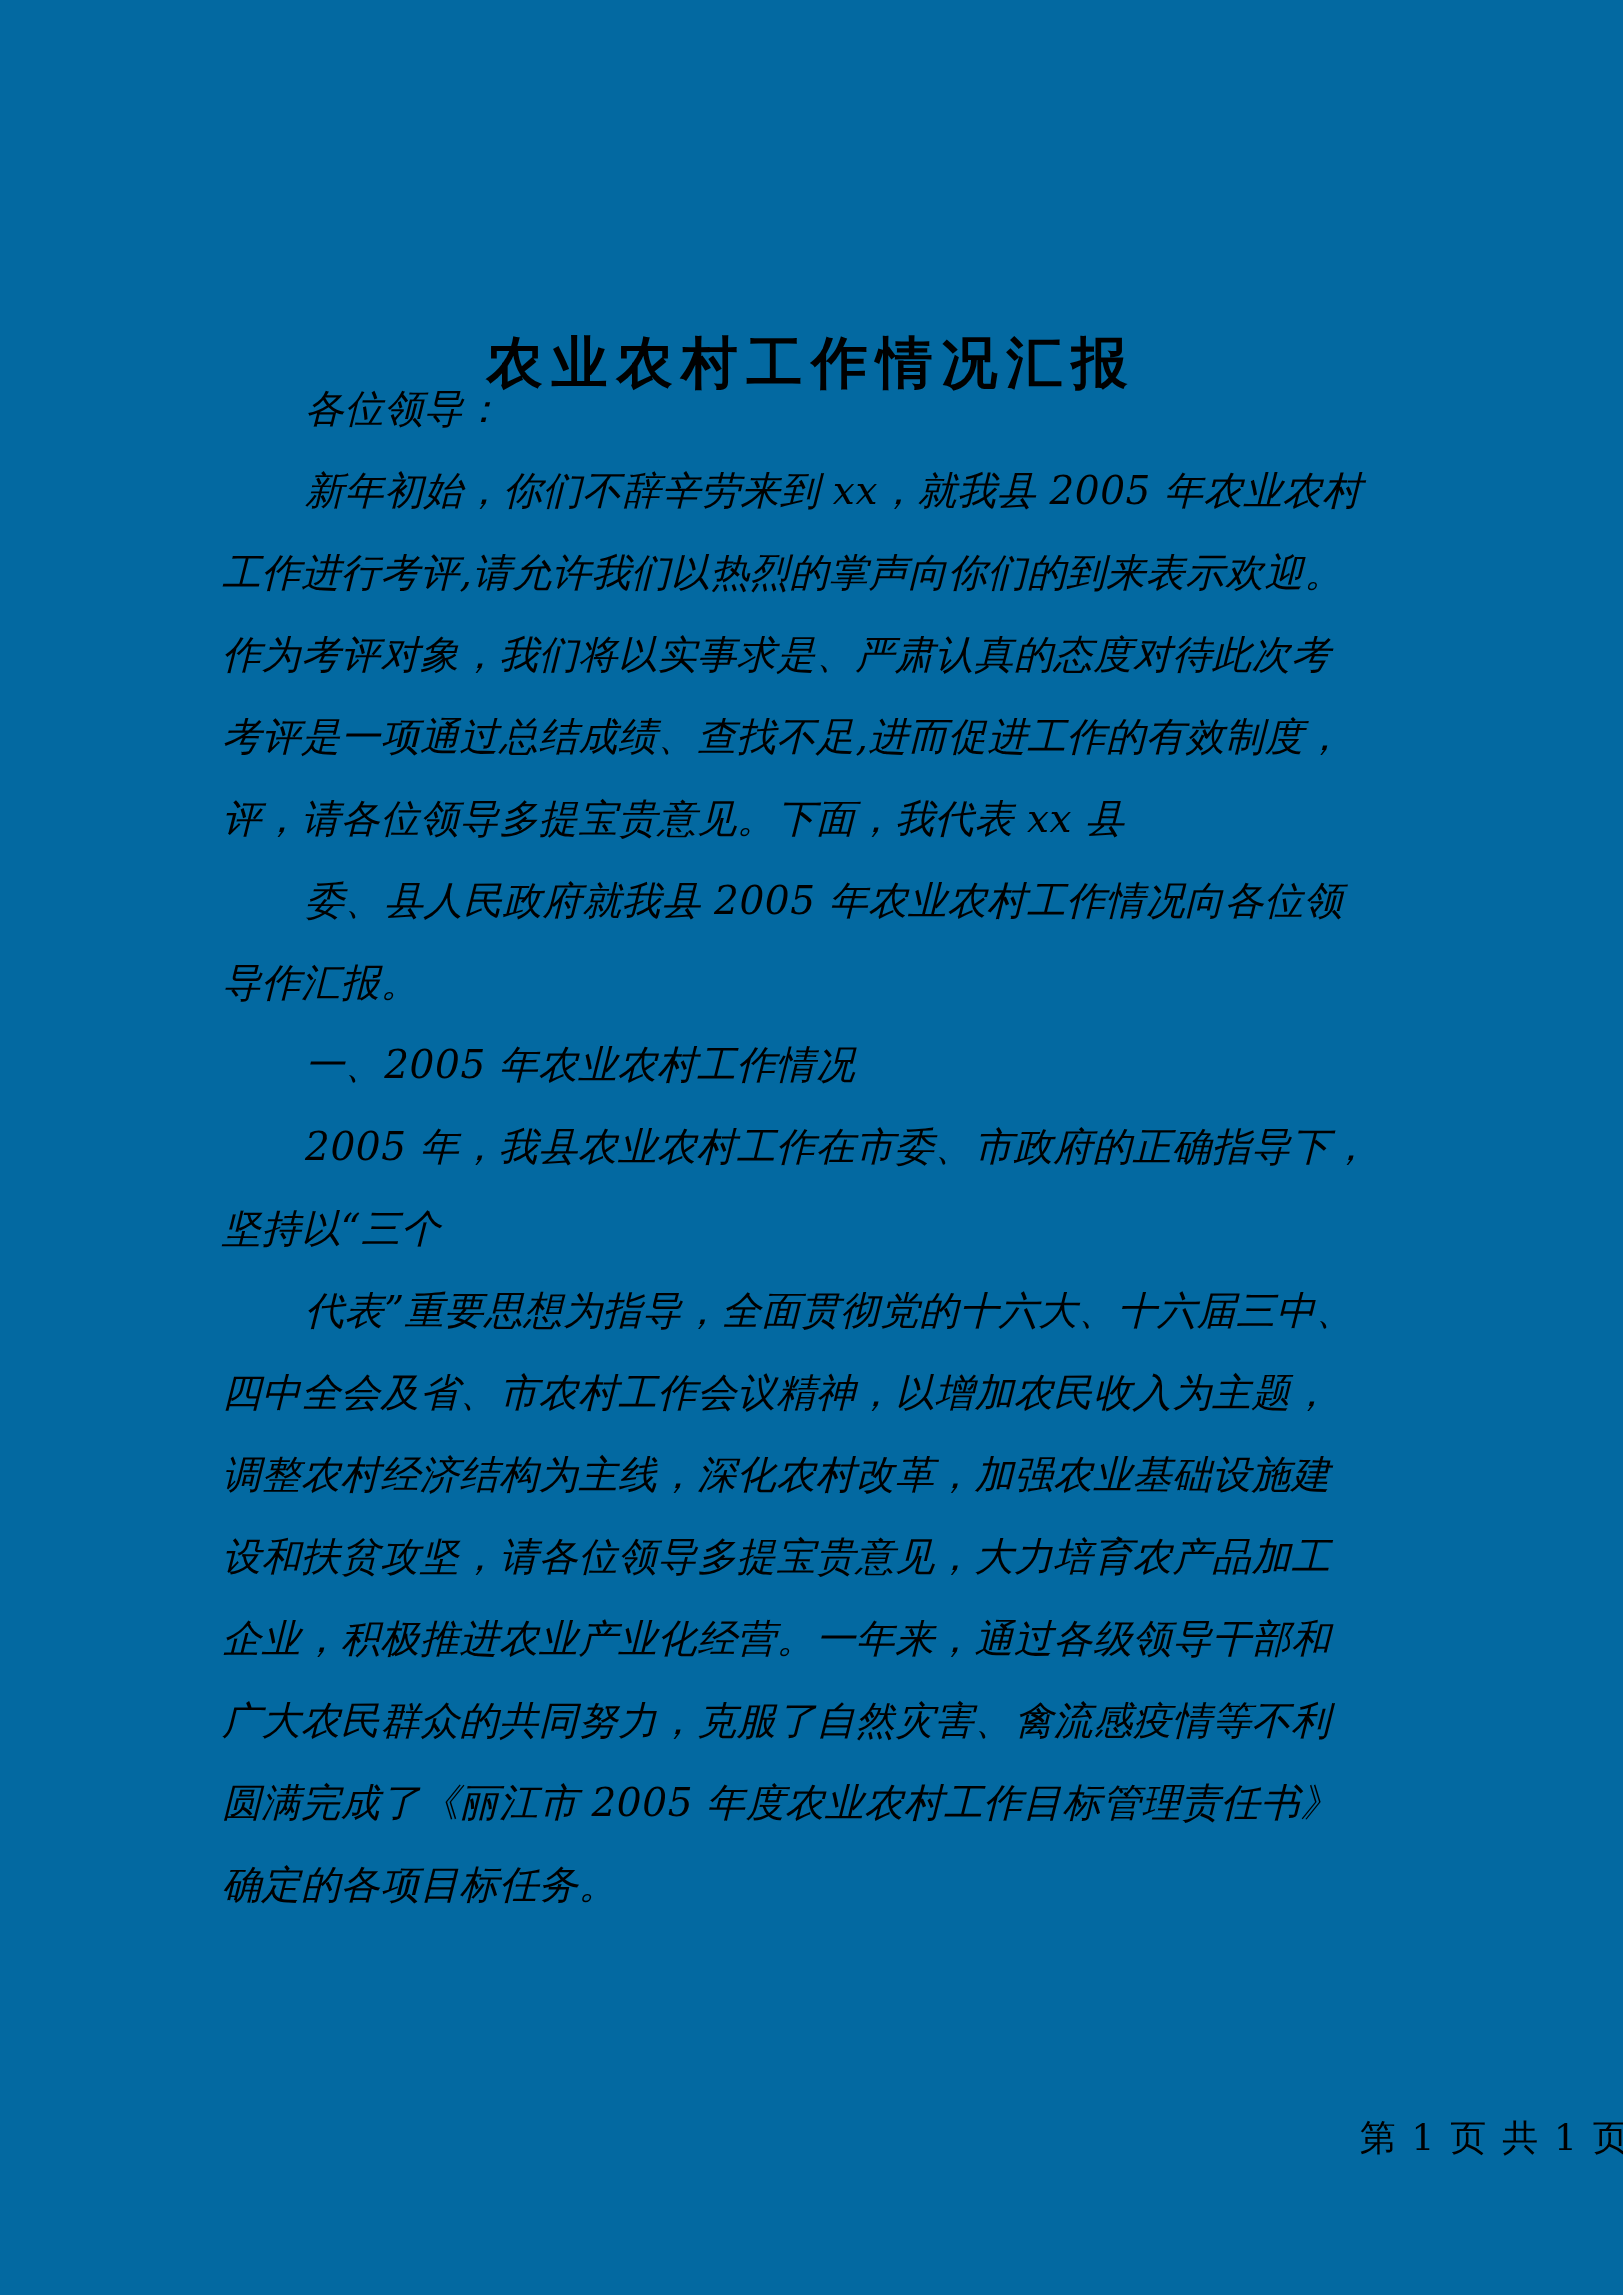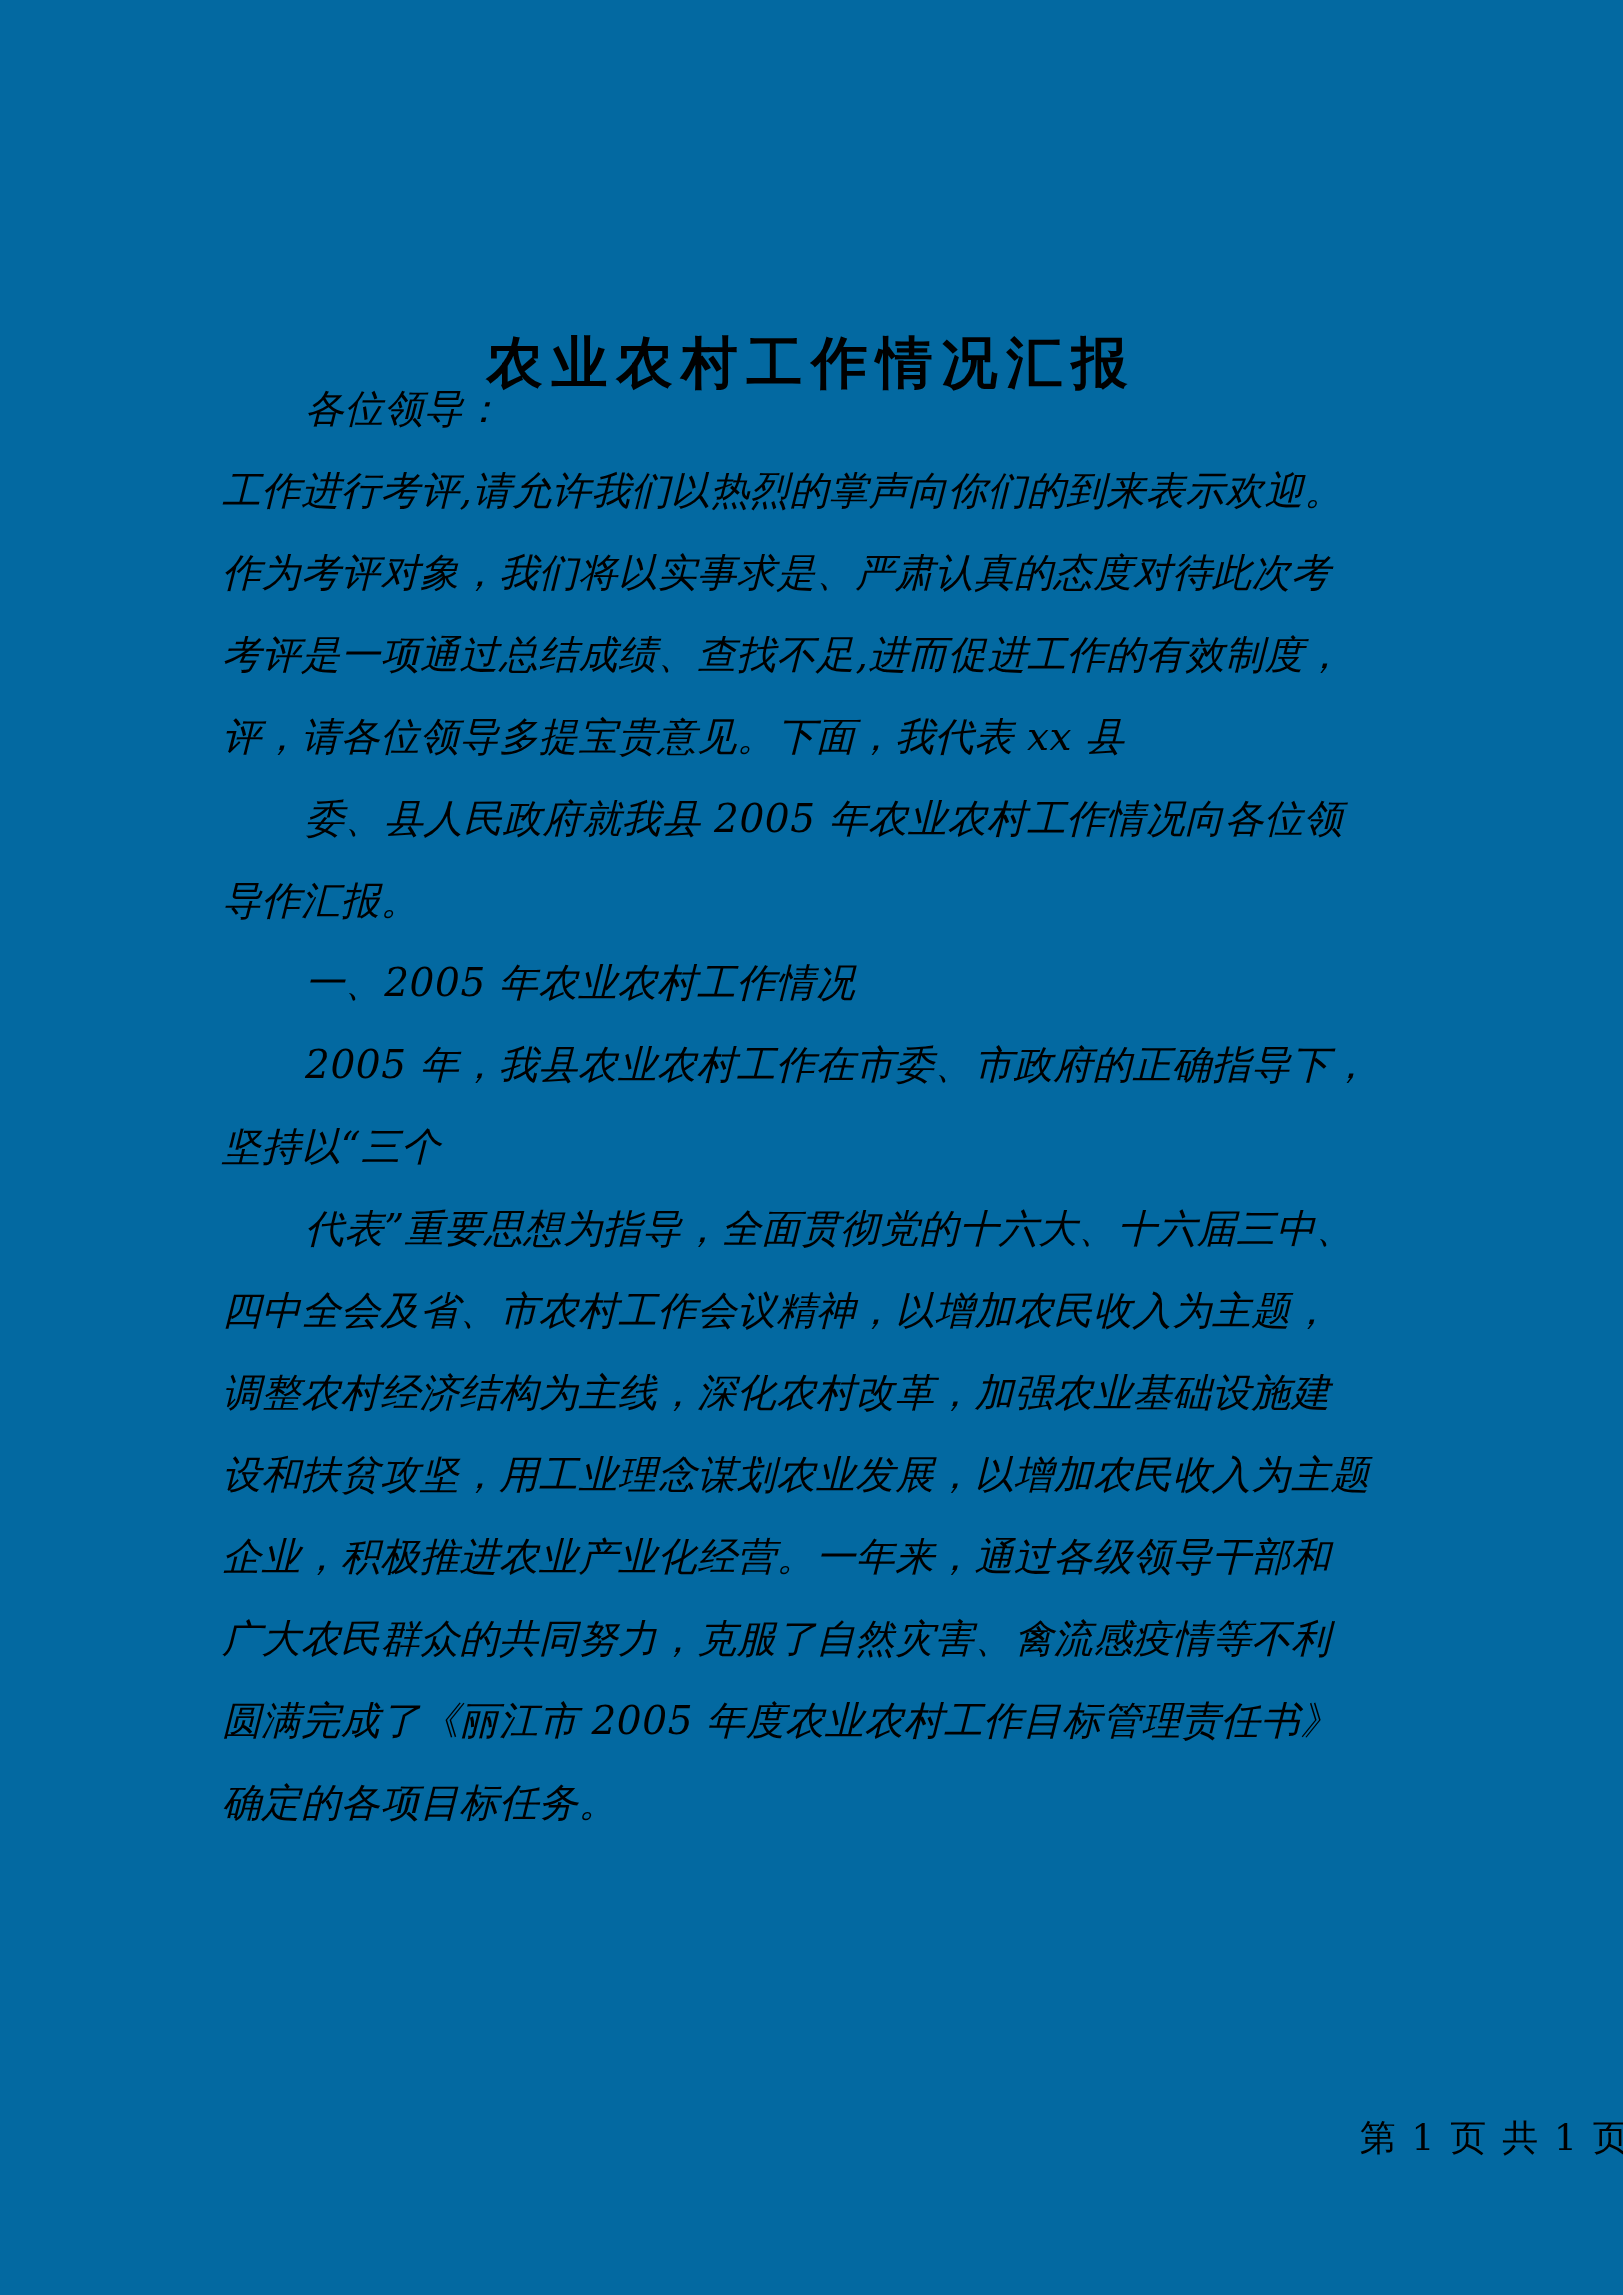--- a/index.html
+++ b/index.html
@@ -56,33 +56,34 @@
   }
 </style>
 </head>
 <body>
 
 <div class="page">
   <h1 class="doc-title">农业农村工作情况汇报</h1>
 
   <div class="doc-body">
       <div class="line indent">各位领导：</div>
+      <div class="line indent">新年初始，你们不辞辛劳来到 xx，就我县 2005 年农业农村</div>
       <div class="line">工作进行考评,请允许我们以热烈的掌声向你们的到来表示欢迎。</div>
       <div class="line">作为考评对象，我们将以实事求是、严肃认真的态度对待此次考</div>
       <div class="line">考评是一项通过总结成绩、查找不足,进而促进工作的有效制度，</div>
       <div class="line">评，请各位领导多提宝贵意见。下面，我代表 xx 县</div>
       <div class="line indent">委、县人民政府就我县 2005 年农业农村工作情况向各位领</div>
       <div class="line">导作汇报。</div>
       <div class="line indent">一、2005 年农业农村工作情况</div>
       <div class="line indent">2005 年，我县农业农村工作在市委、市政府的正确指导下，</div>
       <div class="line">坚持以“三个</div>
       <div class="line indent">代表”重要思想为指导，全面贯彻党的十六大、十六届三中、</div>
       <div class="line">四中全会及省、市农村工作会议精神，以增加农民收入为主题，</div>
       <div class="line">调整农村经济结构为主线，深化农村改革，加强农业基础设施建</div>
-      <div class="line">设和扶贫攻坚，用工业理念谋划农业发展，以增加农民收入为主题</div>
+      <div class="line">设和扶贫攻坚，请各位领导多提宝贵意见，大力培育农产品加工</div>
       <div class="line">企业，积极推进农业产业化经营。一年来，通过各级领导干部和</div>
       <div class="line">广大农民群众的共同努力，克服了自然灾害、禽流感疫情等不利</div>
       <div class="line">圆满完成了《丽江市 2005 年度农业农村工作目标管理责任书》</div>
       <div class="line">确定的各项目标任务。</div>
     </div>
 
   <div class="doc-footer">
     <span>第 1 页 共 1 页</span>
   </div>
 </div>

